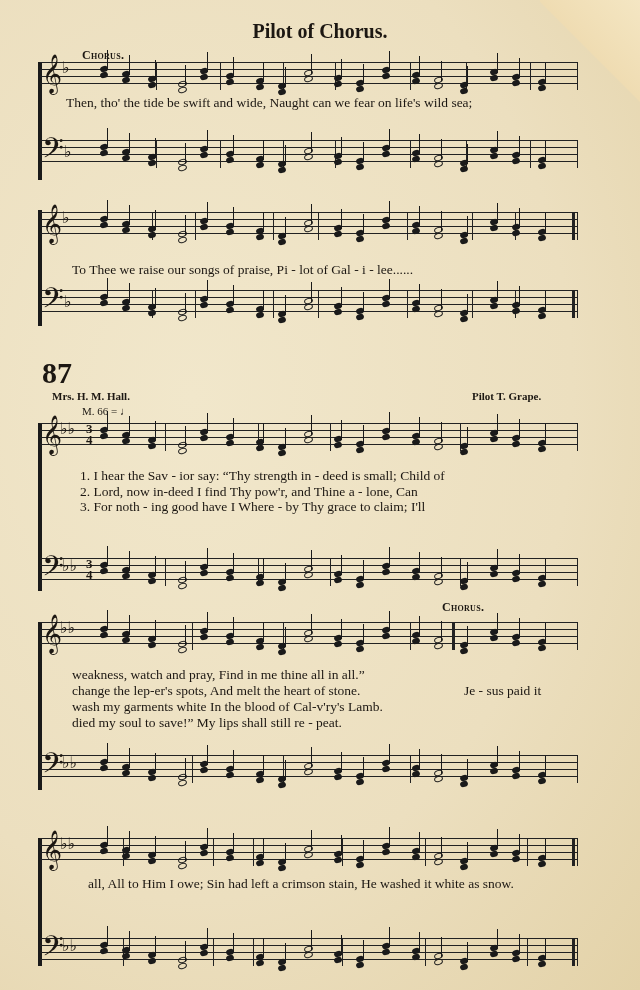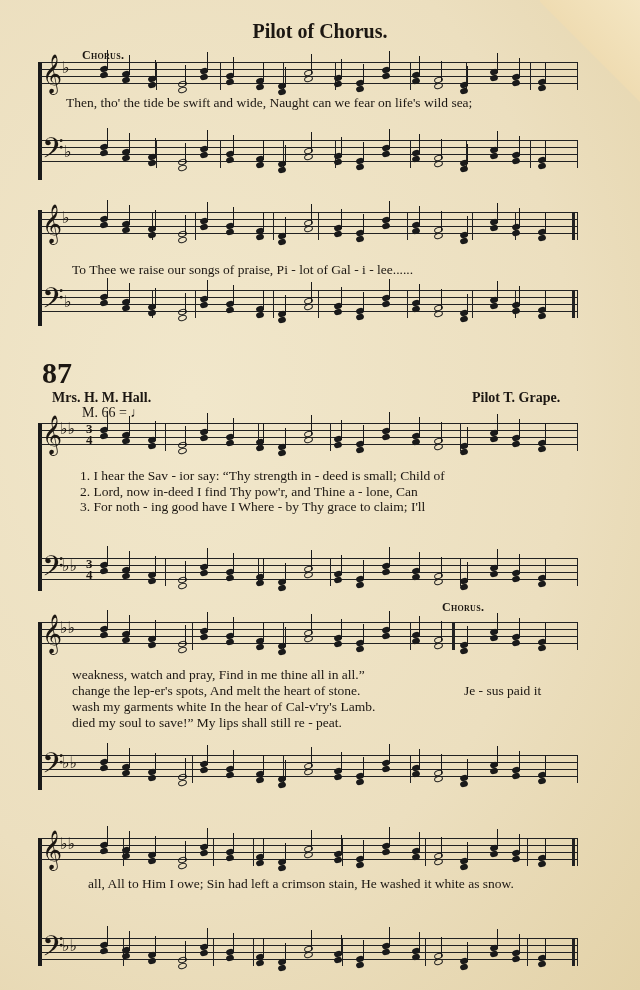--- a/index.html
+++ b/index.html
@@ -6,21 +6,21 @@
   body{width:640px;height:990px;overflow:hidden;background:#efe3c4;position:relative;
        font-family:"Liberation Serif","DejaVu Serif",serif;color:#1c1712;}
   .page{position:absolute;left:0;top:0;width:640px;height:990px;
         background:radial-gradient(ellipse at 30% 40%, #f1e7cb 0%, #ecdfbf 60%, #e3d2a8 100%);}
   .fold{position:absolute;left:540px;top:0;width:100px;height:110px;
         background:linear-gradient(225deg,#f4e6c3 0%,#efdcb2 48%, transparent 49%);}
   .title{position:absolute;font-weight:bold;text-align:center;white-space:nowrap;}
   .t1{left:0;width:640px;top:20px;font-size:20px;}
   .t2{left:0;width:640px;top:360px;font-size:26px;}
   .num{position:absolute;left:42px;top:356px;font-size:30px;font-weight:bold;}
-  .small{position:absolute;font-size:14px;font-weight:bold;white-space:nowrap;}
+  .small{position:absolute;font-size:11px;font-weight:bold;white-space:nowrap;}
   .chorus{position:absolute;font-size:12px;font-variant:small-caps;font-weight:bold;letter-spacing:0.3px;}
   .staff{position:absolute;height:28px;
          background:repeating-linear-gradient(to bottom,#222 0,#222 1px,transparent 1px,transparent 7px);}
   .brace{position:absolute;width:4px;background:#1a1a1a;}
   .bar{position:absolute;width:1px;background:#222;}
   .bar.thick{width:3px;}
   .clef{position:absolute;font-size:34px;line-height:1;font-family:"DejaVu Sans",sans-serif;}
   .key{position:absolute;font-size:16px;font-family:"DejaVu Sans",sans-serif;}
   .ts{position:absolute;font-size:13px;font-weight:bold;line-height:11px;text-align:center;}
   .note{position:absolute;width:8px;height:6px;border-radius:50%;background:#1a1a1a;transform:rotate(-20deg);}
@@ -84,21 +84,21 @@
 
   <div class="chorus" style="left:442px;top:600px;">Chorus.</div>
   <div class="brace" style="left:38px;top:622px;height:168px;"></div>
   <div class="staff" style="left:40px;top:622px;width:538px;"></div>
   <div class="clef" style="left:42px;top:616px;">𝄞</div>
   <div class="key" style="left:60px;top:618px;">♭♭</div>
   <div class="bar thick" style="left:452px;top:622px;height:28px;"></div>
   <div class="verse" style="left:72px;top:683px;">change the lep-er's  spots,  And    melt   the heart of  stone.</div>
   <div class="verse" style="left:72px;top:667px;">weakness, watch and pray, Find in me  thine all   in    all.”</div>
   <div class="verse" style="left:464px;top:683px;">Je - sus paid it</div>
-  <div class="verse" style="left:72px;top:699px;">wash my garments white  In the hear   of Cal-v'ry's Lamb.</div>
+  <div class="verse" style="left:72px;top:699px;">wash my garments white  In the blood   of Cal-v'ry's Lamb.</div>
   <div class="verse" style="left:72px;top:715px;">died  my   soul to save!” My     lips   shall still  re -  peat.</div>
   <div class="staff" style="left:40px;top:755px;width:538px;"></div>
   <div class="clef" style="left:42px;top:749px;">𝄢</div>
   <div class="key" style="left:62px;top:753px;">♭♭</div>
 
   <div class="brace" style="left:38px;top:838px;height:128px;"></div>
   <div class="staff" style="left:40px;top:838px;width:538px;"></div>
   <div class="clef" style="left:42px;top:832px;">𝄞</div>
   <div class="key" style="left:60px;top:834px;">♭♭</div>
   <div class="lyric" style="left:88px;top:876px;">all,    All to Him I owe; Sin had left a crimson stain, He washed it white as snow.</div>

